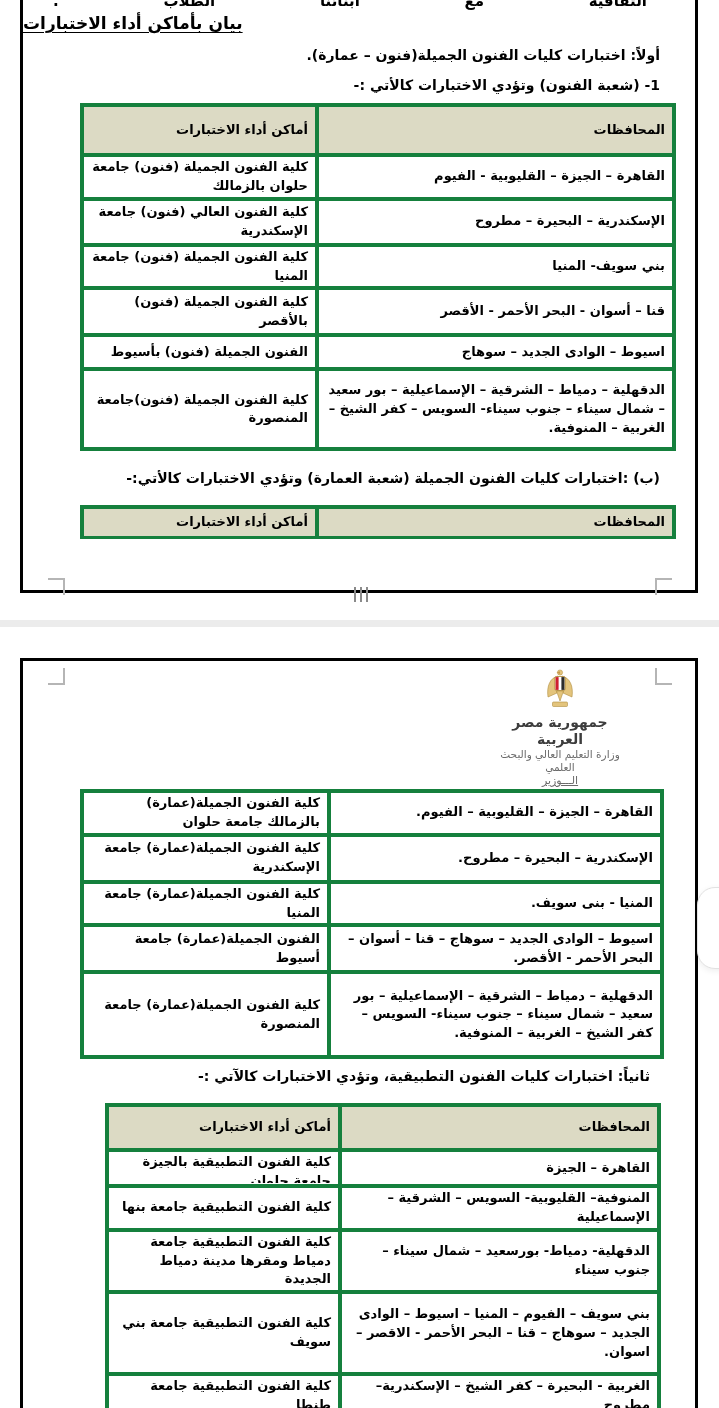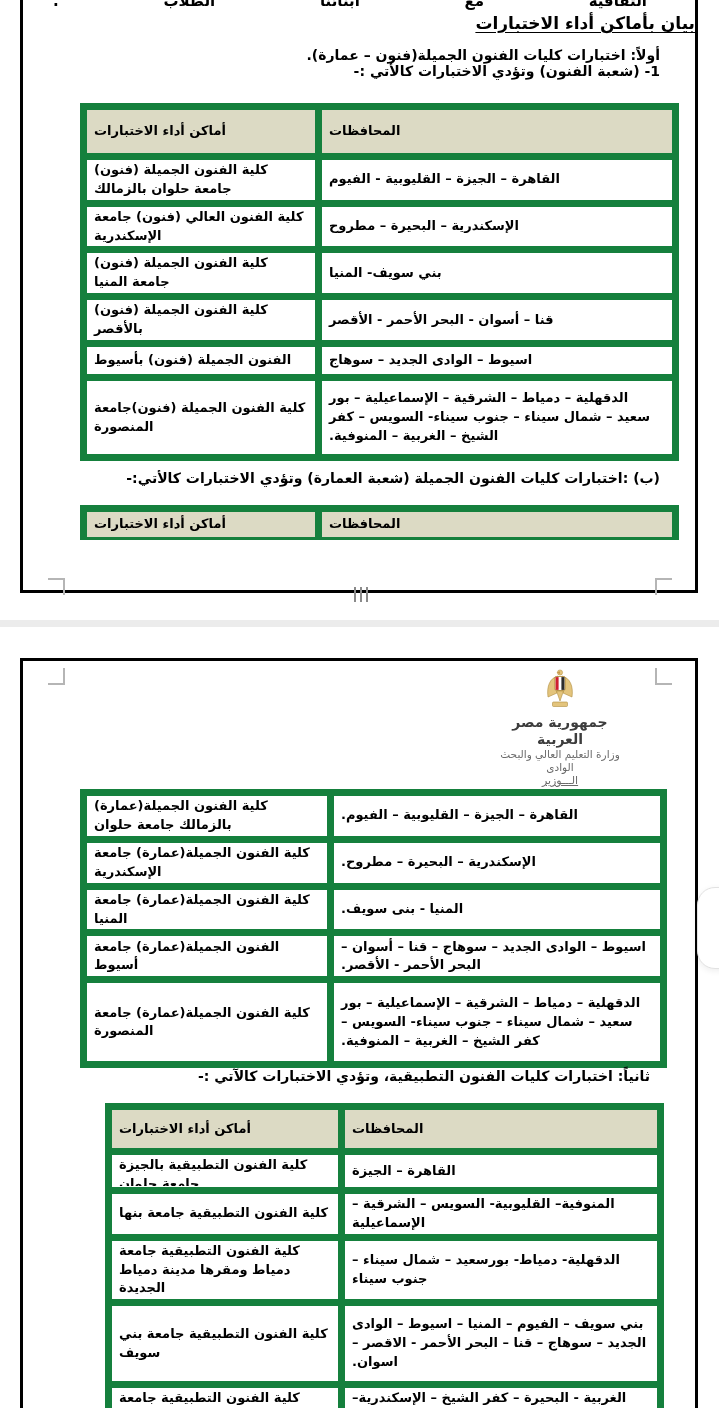--- a/index.html
+++ b/index.html
@@ -5,26 +5,26 @@
   html,body{margin:0;padding:0;background:#fff;}
   .screen{position:relative;width:719px;height:1408px;background:#ffffff;overflow:hidden;
           font-family:"DejaVu Sans", sans-serif;direction:rtl;color:#000;}
   .page{position:absolute;background:#fff;border:3px solid #000;box-sizing:border-box;}
   #page1{left:20px;top:-6px;width:678px;height:599px;}
   #page2{left:20px;top:658px;width:678px;height:780px;border-bottom:none;}
   
   .fragment-row{position:absolute;top:3px;left:30px;right:48px;height:12px;overflow:hidden;
                 display:flex;justify-content:space-between;}
   .frag{font-weight:bold;font-size:15px;line-height:20px;margin-top:-9px;white-space:nowrap;}
-  .doc-title{position:absolute;top:16px;left:0;right:0;text-align:right;font-size:17px;font-weight:bold;
+  .doc-title{position:absolute;top:16px;left:0;right:0;text-align:left;font-size:17px;font-weight:bold;
              text-decoration:underline;text-underline-offset:3px;}
   .h-line{position:absolute;font-size:14px;font-weight:bold;white-space:nowrap;}
   
   .t{position:absolute;border-collapse:collapse;table-layout:fixed;}
-  .t td{border:7px solid #15803d;font-size:13px;font-weight:bold;line-height:1.45;text-align:left;
+  .t td{border:4px solid #15803d;font-size:13px;font-weight:bold;line-height:1.45;text-align:right;
         vertical-align:middle;padding:1px 7px;}
   .t tr.hdr td{background:#dcdac4;border-bottom-width:3px;}
   .cell-justify{text-align:justify;}
   .cell-right{text-align:right;}
   .clip-box{height:30px;overflow:hidden;}
   
   .mark{position:absolute;width:15px;height:15px;}
   .mark-tr{border-top:2px solid #b5b5b5;border-right:2px solid #b5b5b5;}
   .mark-tl{border-top:2px solid #b5b5b5;border-left:2px solid #b5b5b5;}
   .mark-br{border-bottom:2px solid #b5b5b5;border-right:2px solid #b5b5b5;}
@@ -52,21 +52,21 @@
       <span class="frag">الثقافية</span>
       <span class="frag">مع</span>
       <span class="frag">أبنائنا</span>
       <span class="frag">الطلاب</span>
       <span class="frag">.</span>
     </div>
 
     <div class="doc-title">بيان بأماكن أداء الاختبارات</div>
 
     <div class="h-line" style="top:50px;right:35px;">أولاً: اختبارات كليات الفنون الجميلة(فنون – عمارة).</div>
-    <div class="h-line" style="top:66px;right:35px;">1- (شعبة الفنون) وتؤدي الاختبارات كالأتي :-</div>
+    <div class="h-line" style="top:80px;right:35px;">1- (شعبة الفنون) وتؤدي الاختبارات كالأتي :-</div>
 
     <table class="t" style="left:57px;top:106px;width:592px;">
       <colgroup>
           <col style="width:357px;">
           <col style="width:235px;">
         </colgroup>
       <tbody>
         <tr class="hdr" style="height:50px;">
           <td>المحافظات</td>
           <td>أماكن أداء الاختبارات</td>
@@ -139,21 +139,21 @@
           <rect x="11" y="8.5" width="10" height="14" rx="1.5" fill="#ffffff" stroke="#a8812f" stroke-width="0.8"></rect>
           <rect x="11.6" y="9.1" width="3" height="12.8" fill="#cf1f2f"></rect>
           <rect x="17.4" y="9.1" width="3" height="12.8" fill="#2b2b2b"></rect>
           <path d="M12.5 23 L16 33 L19.5 23 Z" fill="#e3c47c" stroke="#b08d3e" stroke-width="0.6"></path>
           <rect x="8.5" y="34" width="15" height="4.5" rx="1" fill="#e3c47c" stroke="#b08d3e" stroke-width="0.6"></rect>
         </svg>
       </span>
       <div class="state-name">جمهورية مصر</div>
       <div class="state-name">العربية</div>
       <div class="ministry">وزارة التعليم العالي والبحث</div>
-      <div class="ministry">الوادى</div>
+      <div class="ministry">العلمي</div>
       <div class="minister">الـــوزير</div>
     </div>
 
     <table class="t" style="left:57px;top:128px;width:580px;">
       <colgroup>
           <col style="width:333px;">
           <col style="width:247px;">
         </colgroup>
       <tbody>
         <tr style="height:41px;">

